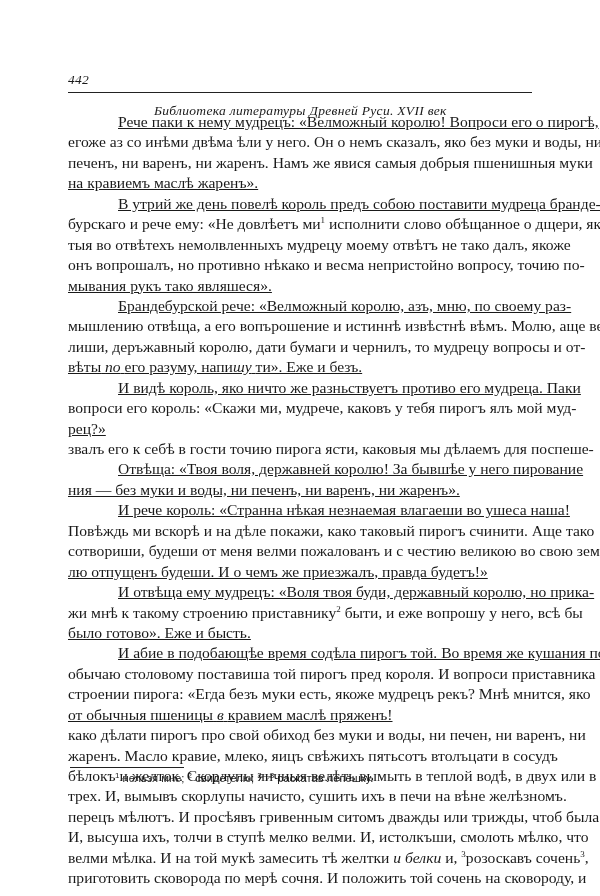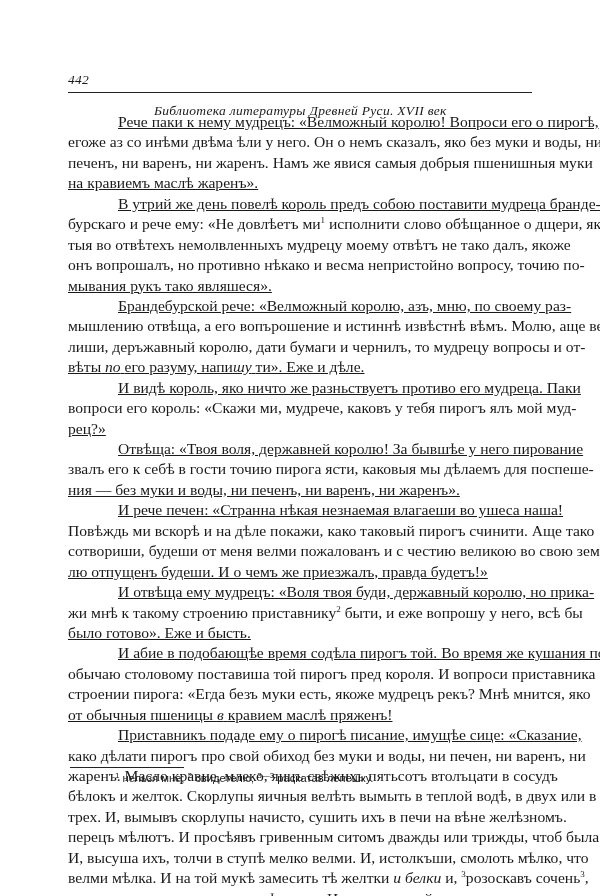--- a/index.html
+++ b/index.html
@@ -129,57 +129,56 @@
       <span class="line"><span>бурскаго и рече ему: «Не довлѣетъ ми</span><sup>1</sup> <span>исполнити слово обѣщанное о дщери, яко</span></span>
       <span class="line">тыя во отвѣтехъ немолвленныхъ мудрецу моему отвѣтъ не тако далъ, якоже</span>
       <span class="line">онъ вопрошалъ, но противно нѣкако и весма непристойно вопросу, точию по-</span>
       <span class="line last">мывания рукъ тако являшеся».</span>
     </div>
 
     <div>
       <span class="line indent">Брандебурской рече: «Велможный королю, азъ, мню, по своему раз-</span>
       <span class="line">мышлению отвѣща, а его вопърошение и истиннѣ извѣстнѣ вѣмъ. Молю, аще ве-</span>
       <span class="line">лиши, деръжавный королю, дати бумаги и чернилъ, то мудрецу вопросы и от-</span>
-      <span class="line last"><span>вѣты</span> <span class="it">по</span> <span>его разуму, напи</span><span class="it">шу</span> <span>ти». Еже и дѣле.</span></span>
+      <span class="line last"><span>вѣты</span> <span class="it">по</span> <span>его разуму, напи</span><span class="it">шу</span> <span>ти». Еже и безъ.</span></span>
     </div>
 
     <div>
       <span class="line indent">И видѣ король, яко ничто же разньствуетъ противо его мудреца. Паки</span>
       <span class="line">вопроси его король: «Скажи ми, мудрече, каковъ у тебя пирогъ ялъ мой муд-</span>
       <span class="line last">рец?»</span>
     </div>
 
     <div>
+      <span class="line">звалъ его к себѣ в гости точию пирога ясти, каковыя мы дѣлаемъ для поспеше-</span>
       <span class="line indent">Отвѣща: «Твоя воля, державней королю! За бывшѣе у него пирование</span>
-      <span class="line">звалъ его к себѣ в гости точию пирога ясти, каковыя мы дѣлаемъ для поспеше-</span>
       <span class="line last">ния — без муки и воды, ни печенъ, ни варенъ, ни жаренъ».</span>
     </div>
 
     <div>
-      <span class="line indent">И рече печен: «Странна нѣкая незнаемая влагаеши во ушеса наша!</span>
+      <span class="line indent">И рече король: «Странна нѣкая незнаемая влагаеши во ушеса наша!</span>
       <span class="line">Повѣждь ми вскорѣ и на дѣле покажи, како таковый пирогъ счинити. Аще тако</span>
       <span class="line">сотвориши, будеши от меня велми пожалованъ и с честию великою во свою зем-</span>
       <span class="line last">лю отпущенъ будеши. И о чемъ же приезжалъ, правда будетъ!»</span>
     </div>
 
     <div>
       <span class="line indent">И отвѣща ему мудрецъ: «Воля твоя буди, державный королю, но прика-</span>
       <span class="line"><span>жи мнѣ к такому строению приставнику</span><sup>2</sup> <span>быти, и еже вопрошу у него, всѣ бы</span></span>
       <span class="line last">было готово». Еже и бысть.</span>
     </div>
 
     <div>
       <span class="line indent">И абие в подобающѣе время содѣла пирогъ той. Во время же кушания по</span>
       <span class="line">обычаю столовому поставиша той пирогъ пред короля. И вопроси приставника о</span>
       <span class="line">строении пирога: «Егда безъ муки есть, якоже мудрецъ рекъ? Мнѣ мнится, яко</span>
       <span class="line last"><span>от обычныя пшеницы</span> <span class="it">в</span> <span>кравием маслѣ пряженъ!</span></span>
     </div>
 
     <div>
-      <span class="line indent">Приставникъ подаде ему о пирогѣ писание, имущѣе сице: «Сказание,</span>
       <span class="line">како дѣлати пирогъ про свой обиход без муки и воды, ни печен, ни варенъ, ни</span>
       <span class="line">жаренъ. Масло кравие, млеко, яицъ свѣжихъ пятьсотъ втолъцати в сосудъ</span>
       <span class="line">бѣлокъ и желток. Скорлупы яичныя велѣть вымыть в теплой водѣ, в двух или в</span>
       <span class="line">трех. И, вымывъ скорлупы начисто, сушить ихъ в печи на вѣне желѣзномъ.</span>
       <span class="line">перецъ мѣлютъ. И просѣявъ гривенным ситомъ дважды или трижды, чтоб была</span>
       <span class="line">И, высуша ихъ, толчи в ступѣ мелко велми. И, истолкъши, смолоть мѣлко, что</span>
       <span class="line"><span>велми мѣлка. И на той мукѣ замесить тѣ желтки</span> <span class="it">и белки</span> <span>и,</span> <sup>3</sup><span>розоскавъ сочень</span><sup>3</sup><span>,</span></span>
       <span class="line">приготовить сковорода по мерѣ сочня. И положить той сочень на сковороду, и</span>
     </div>
   </div>

